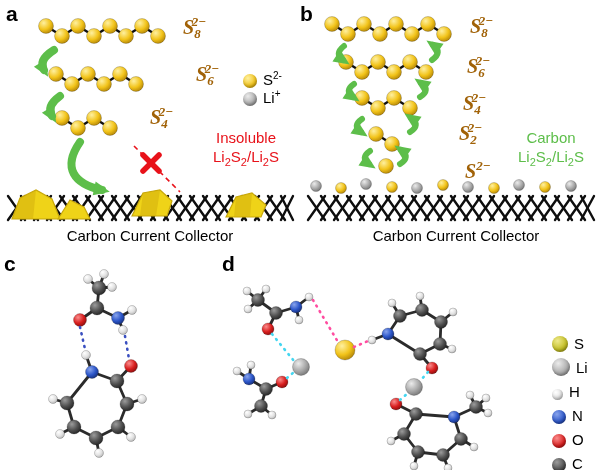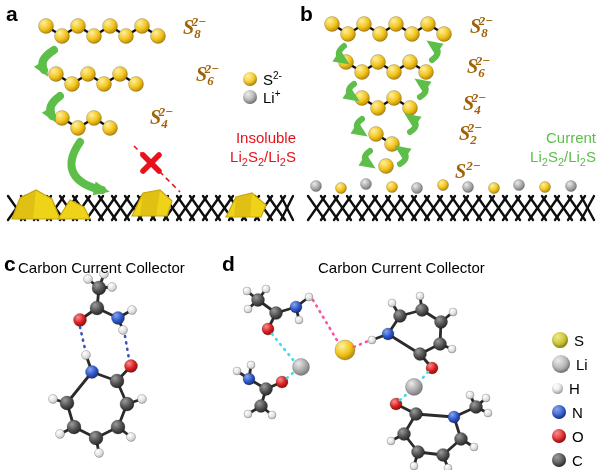--- a/index.html
+++ b/index.html
@@ -6,24 +6,24 @@
   html,body { margin:0; padding:0; background:#ffffff; }
   body { font-family:"Liberation Sans", sans-serif; }
   .stage { position:relative; width:600px; height:470px; background:#fff; overflow:hidden; }
   #art { position:absolute; left:0; top:0; }
   .abs { position:absolute; }
   .plabel { font-family:"Liberation Sans", sans-serif; font-size:21px; font-weight:600; color:#000; }
   .species { font-family:"Liberation Serif", serif; font-style:italic; font-weight:700; font-size:20px; color:#a16207; white-space:nowrap; }
   .species sub { font-size:13px; vertical-align:-4px; font-style:italic; }
   .species sup { font-size:13px; vertical-align:8px; }
   .species sub + sup { margin-left:-9px; }
-  .caption { font-size:15px; color:#000; text-align:left; white-space:nowrap;margin-top:32px; }
-  .note { font-size:15px; font-weight:400; text-align:right; line-height:1.25; white-space:nowrap; }
+  .caption { font-size:15px; color:#000; text-align:center; white-space:nowrap; }
+  .note { font-size:15px; font-weight:400; text-align:center; line-height:1.25; white-space:nowrap; }
   .note sub { font-size:11px; }
-  .legend-row { display:flex; align-items:center; gap:6px; }
+  .legend-row { display:flex; align-items:flex-end; gap:6px; }
   .ball { display:inline-block; border-radius:50%; flex:0 0 auto; box-shadow: inset -1px -2px 3px rgba(0,0,0,0.25); }
   .ion-label { font-size:15px; color:#000; }
   .ion-label sup { font-size:10px; }
   .atom-label { font-size:15px; color:#000; }
 </style>
 </head>
 <body>
 
 <div class="stage">
   <svg id="art" width="600" height="470">
@@ -437,28 +437,28 @@
   <div class="abs plabel" style="left:222px;top:252px">d</div>
 
   <div class="abs species" style="left:183px;top:14px"><span>S</span><sub>8</sub><sup>2−</sup></div>
   <div class="abs species" style="left:196px;top:61px"><span>S</span><sub>6</sub><sup>2−</sup></div>
   <div class="abs species" style="left:150px;top:104px"><span>S</span><sub>4</sub><sup>2−</sup></div>
 
   <div class="abs species" style="left:470px;top:13px"><span>S</span><sub>8</sub><sup>2−</sup></div>
   <div class="abs species" style="left:467px;top:53px"><span>S</span><sub>6</sub><sup>2−</sup></div>
   <div class="abs species" style="left:463px;top:90px"><span>S</span><sub>4</sub><sup>2−</sup></div>
   <div class="abs species" style="left:459px;top:120px"><span>S</span><sub>2</sub><sup>2−</sup></div>
-  <div class="abs species" style="left:455px;top:158px"><span>S</span><sup>2−</sup></div>
+  <div class="abs species" style="left:465px;top:158px"><span>S</span><sup>2−</sup></div>
 
   <div class="abs note" style="left: 196px; top: 129px; width: 100px; color: rgb(232, 18, 26);">
     <div>Insoluble</div>
     <div><span>Li</span><sub>2</sub><span>S</span><sub>2</sub><span>/Li</span><sub>2</sub><span>S</span></div>
   </div>
   <div class="abs note" style="left: 506px; top: 129px; width: 90px; color: rgb(93, 190, 74);">
-    <div>Current</div>
+    <div>Carbon</div>
     <div><span>Li</span><sub>2</sub><span>S</span><sub>2</sub><span>/Li</span><sub>2</sub><span>S</span></div>
   </div>
 
   <div class="abs caption" style="left:18px;top:227px;width:264px">Carbon Current Collector</div>
   <div class="abs caption" style="left:318px;top:227px;width:276px">Carbon Current Collector</div>
 
   <div class="abs" style="left:243px;top:70px">
     <div class="legend-row">
       <span class="ball" style="width: 14px; height: 14px; background: radial-gradient(circle at 35% 30%, rgb(254, 240, 160), rgb(242, 195, 25) 60%, rgb(168, 123, 6));"></span>
       <span class="ion-label"><span>S</span><sup>2-</sup></span>

